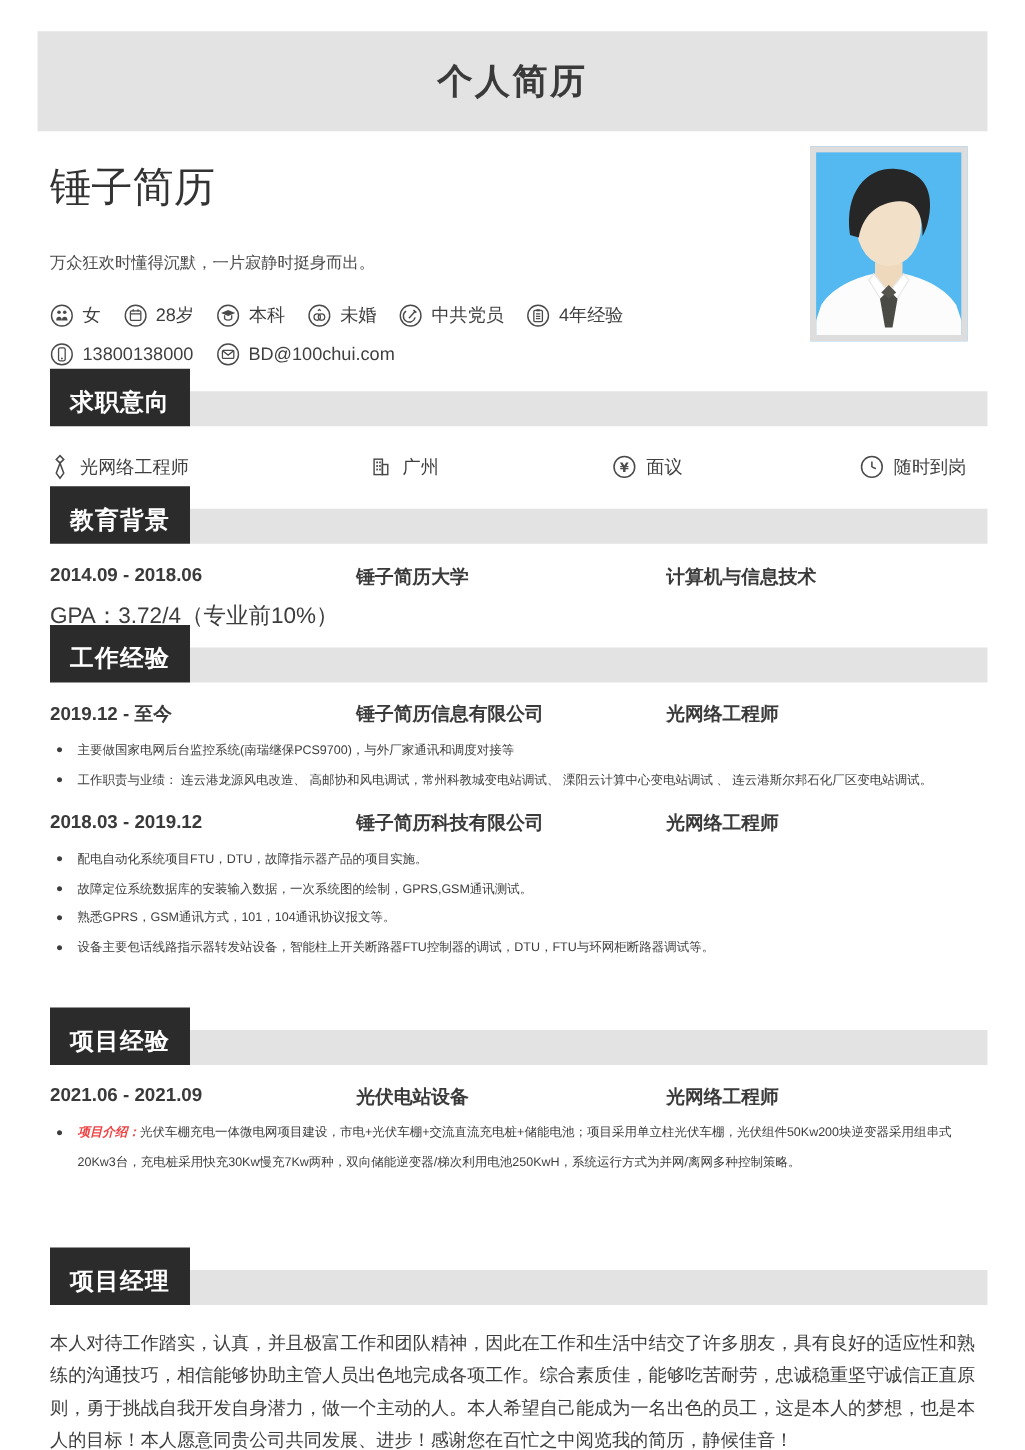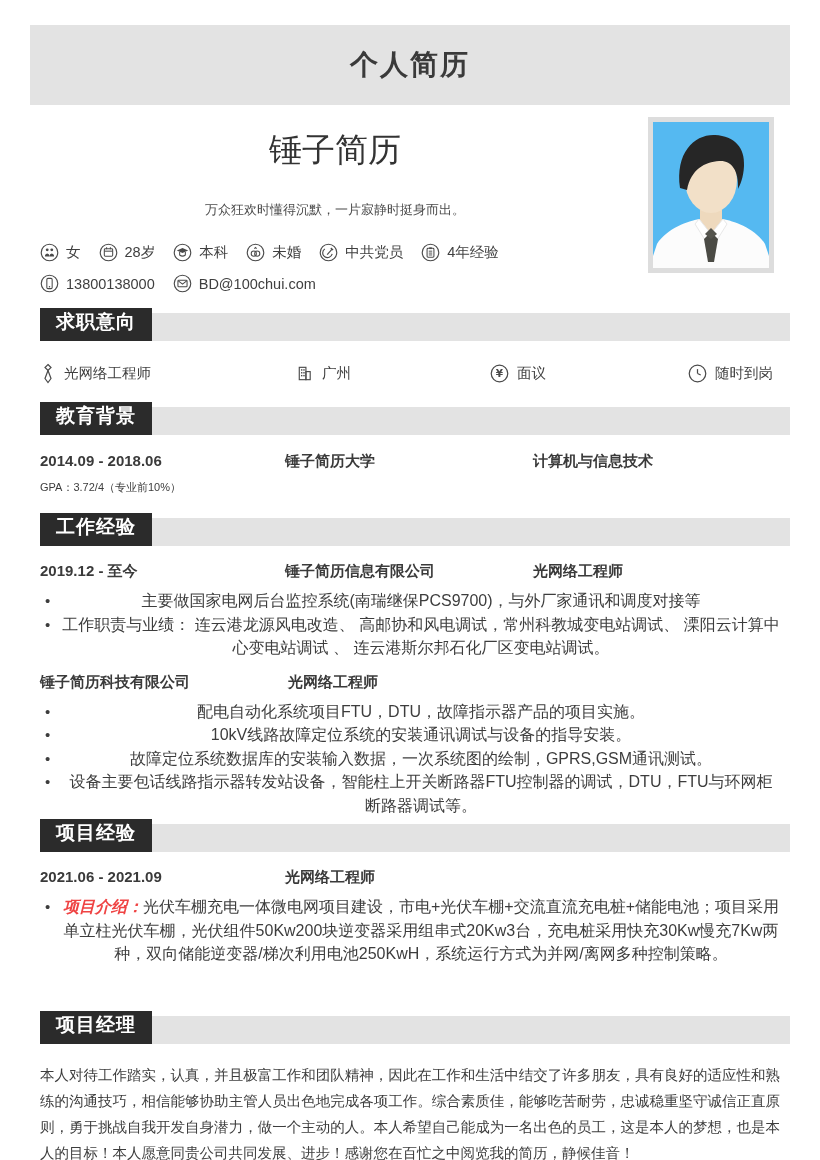--- a/index.html
+++ b/index.html
@@ -6,53 +6,53 @@
   html,body { background:#fff; }
   body { font-family:"Liberation Sans","DejaVu Sans",sans-serif; color:#3d3d3d; }
   .page { position:relative; width:820px; height:1160px; background:#fff; overflow:hidden; }
 
   
   .banner { position:absolute; left:30px; top:25px; width:760px; height:80px;
             background:#e3e3e3; display:flex; align-items:center; justify-content:center; }
   .banner h1 { font-size:28px; font-weight:bold; color:#3a3a3a; letter-spacing:2px; }
 
   
-  .profile { position:absolute; left:40px; top:118px; width:590px;text-align:center; }
+  .profile { position:absolute; left:40px; top:118px; width:590px; }
   .name { font-size:33px; font-weight:400; color:#333; margin-top:10px; }
   .tagline { font-size:13px; color:#4a4a4a; margin-top:28px; }
   .info-list { margin-top:24px; display:flex; flex-wrap:wrap; }
   .ii { display:inline-flex; align-items:center; margin:0 18px 12px 0; font-size:14.5px; color:#3f3f3f; }
   .ii svg { margin-right:7px; flex:0 0 auto; }
 
   .photo { position:absolute; left:648px; top:117px; width:126px; height:156px;
            border:5px solid #ddd; background:#55b9f1; }
   .photo svg { display:block; }
 
   
   .sec { display:flex; align-items:flex-end; margin:0 30px 0 40px; height:34px; }
   .sec-label { background:#2b2b2b; color:#fff; font-size:19px; font-weight:bold;
-               padding:1px 16px 6px; letter-spacing:1px; white-space:nowrap; }
+               padding:14px 16px 6px; letter-spacing:1px; white-space:nowrap; }
   .sec-strip { flex:1; background:#e3e3e3; height:28px; }
 
   .content { margin:0 40px; }
 
   
   .intent-row { display:flex; align-items:center; margin-top:22px; font-size:14.5px; color:#3f3f3f; }
   .intent-item { display:flex; align-items:center; }
   .intent-item svg { margin-right:8px; }
   .iw1 { width:255px; } .iw2 { width:195px; } .iw3 { width:198px; } .iw4 { flex:1; }
 
   
   .erow { display:flex; font-weight:bold; font-size:15px; color:#3a3a3a; }
   .ec1 { width:245px; } .ec2 { width:248px; } .ec3 { flex:1; }
 
-  .plain-line { font-size:11px; color:#3d3d3d; margin-top:9px; }
+  .plain-line { font-size:18px; color:#3d3d3d; margin-top:9px; }
 
   ul.blist { list-style:none; margin-top:8px; }
-  ul.blist li { position:relative; padding-left:22px; font-size:16px; line-height:23.5px; color:#3d3d3d;text-align:center; }
+  ul.blist li { position:relative; padding-left:22px; font-size:10px; line-height:23.5px; color:#3d3d3d; }
   ul.blist li::before { content:"\2022"; position:absolute; left:5px; top:0; font-size:15px; color:#3d3d3d; }
   ul.blist b { color:#ef4444;font-style:italic; }
 
   .para { font-size:14.5px; line-height:26px; color:#3d3d3d; margin-top:18px; text-align:justify; }
 
   
   .pos-intent   { position:absolute; left:0; right:0; top:307px; }
   .pos-edu      { position:absolute; left:0; right:0; top:401px; }
   .pos-work     { position:absolute; left:0; right:0; top:512px; }
   .pos-project  { position:absolute; left:0; right:0; top:818px; }
@@ -235,40 +235,42 @@
         <span class="ec2">锤子简历信息有限公司</span>
         <span class="ec3">光网络工程师</span>
       </div>
       <ul class="blist">
         <li>主要做国家电网后台监控系统(南瑞继保PCS9700)，与外厂家通讯和调度对接等</li>
         <li>工作职责与业绩： 连云港龙源风电改造、 高邮协和风电调试，常州科教城变电站调试、 溧阳云计算中心变电站调试 、 连云港斯尔邦石化厂区变电站调试。</li>
       </ul>
     </div>
     <div class="content job">
       <div class="erow">
+        <span class="ec1">2018.03 - 2019.12</span>
         <span class="ec2">锤子简历科技有限公司</span>
         <span class="ec3">光网络工程师</span>
       </div>
       <ul class="blist">
         <li>配电自动化系统项目FTU，DTU，故障指示器产品的项目实施。</li>
-        <li>10kV线路故障定位系统的安装通讯调试与设备的指导安装。</li>
         <li>故障定位系统数据库的安装输入数据，一次系统图的绘制，GPRS,GSM通讯测试。</li>
+        <li>熟悉GPRS，GSM通讯方式，101，104通讯协议报文等。</li>
         <li>设备主要包话线路指示器转发站设备，智能柱上开关断路器FTU控制器的调试，DTU，FTU与环网柜断路器调试等。</li>
       </ul>
     </div>
   </div>
 
   <div class="pos-project">
     <div class="sec">
       <div class="sec-label">项目经验</div>
       <div class="sec-strip"></div>
     </div>
     <div class="content job">
       <div class="erow">
         <span class="ec1">2021.06 - 2021.09</span>
+        <span class="ec2">光伏电站设备</span>
         <span class="ec3">光网络工程师</span>
       </div>
       <ul class="blist">
         <li><b>项目介绍：</b><span>光伏车棚充电一体微电网项目建设，市电+光伏车棚+交流直流充电桩+储能电池；项目采用单立柱光伏车棚，光伏组件50Kw200块逆变器采用组串式20Kw3台，充电桩采用快充30Kw慢充7Kw两种，双向储能逆变器/梯次利用电池250KwH，系统运行方式为并网/离网多种控制策略。</span></li>
       </ul>
     </div>
   </div>
 
   <div class="pos-selfeval">
     <div class="sec">

